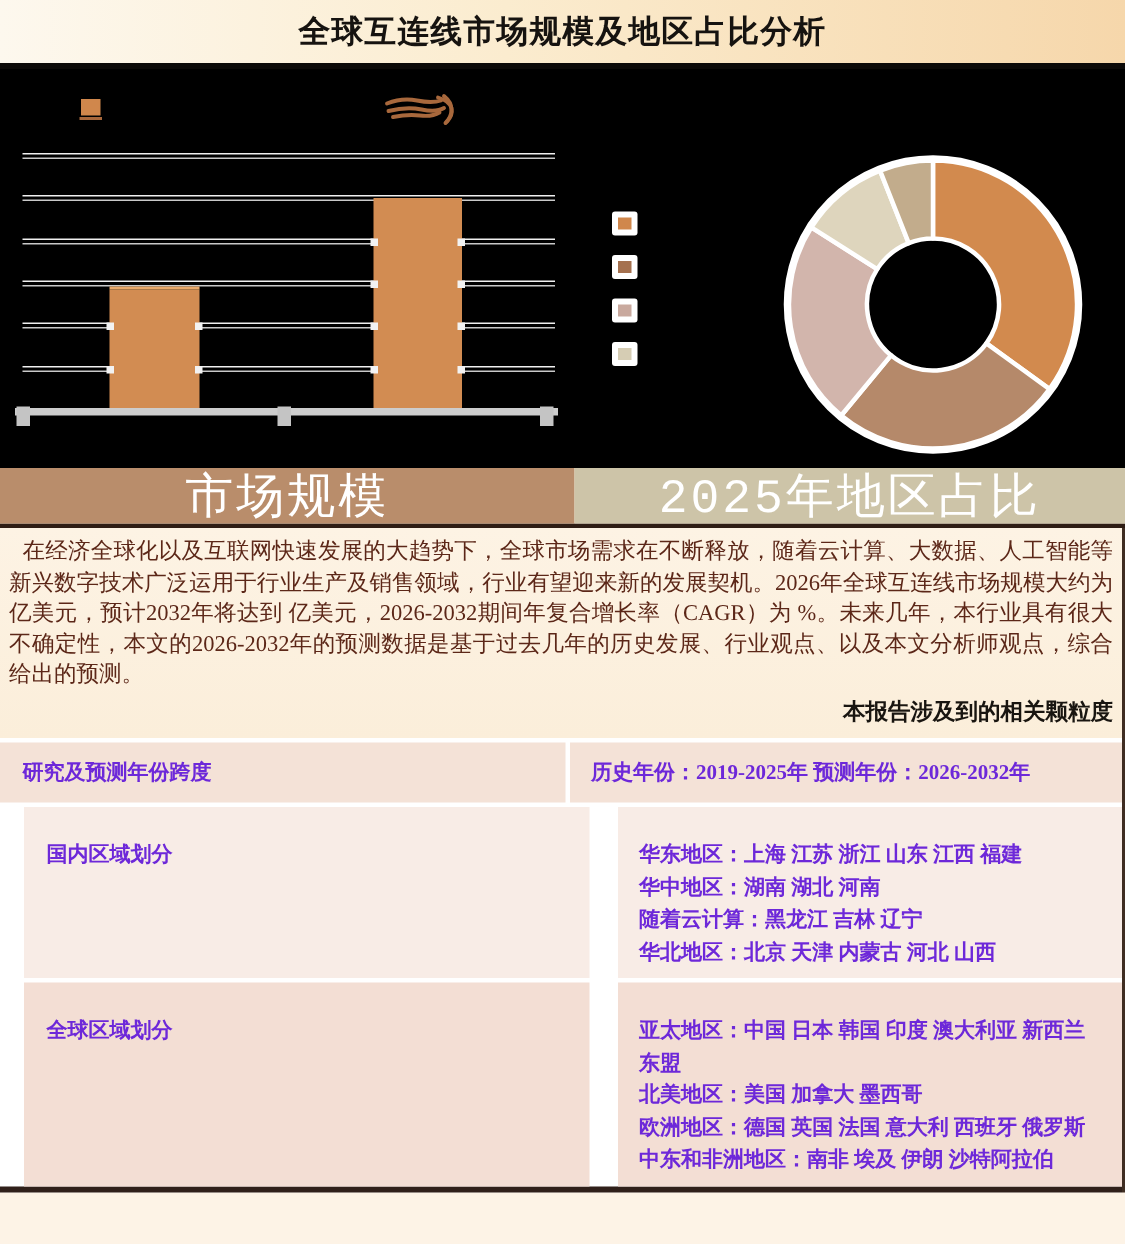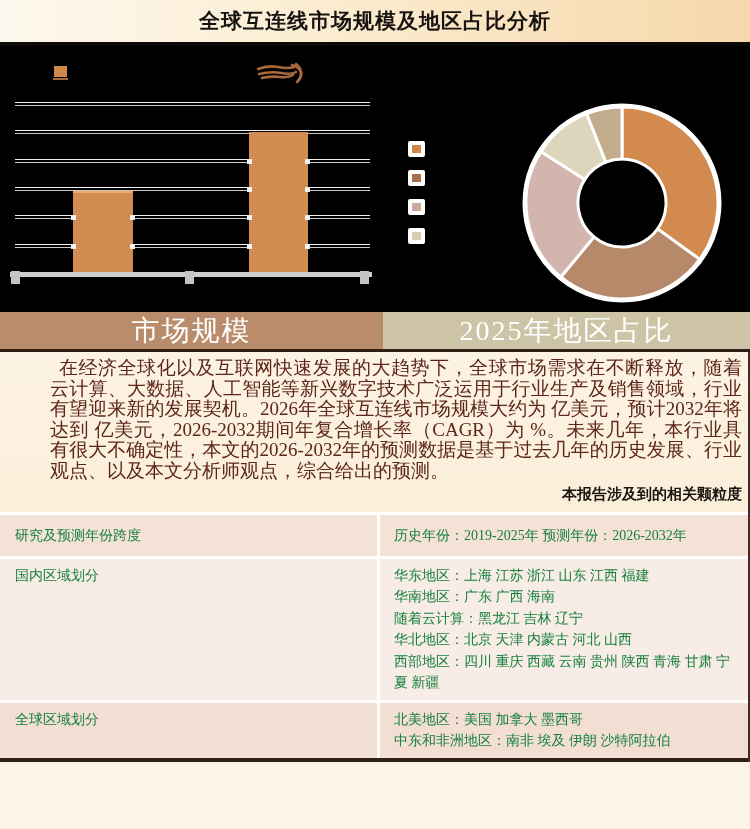--- a/index.html
+++ b/index.html
@@ -27,42 +27,42 @@
   .notch { position:absolute; width:5px; height:5px; background:#f2f2f2; }
   .bar-legend-swatch { position:absolute; width:13px; height:11px; background:#d0874c; }
   .bar-legend-underline { position:absolute; width:15px; height:2px; background:#a8683c; }
   .donut-svg { position:absolute; left:0; top:0; }
   .donut-legend-item { position:absolute; width:17px; height:16px; background:#ffffff;
     border-radius:2px; display:flex; align-items:center; justify-content:center; }
   .donut-legend-item .sw { width:9px; height:8px; }
   
   .banner-row { display:flex; height:40px; border-bottom:3px solid #2e1d14; }
   .banner { display:flex; align-items:center; justify-content:center;
-    color:#ffffff; font-size:28px; letter-spacing:2px; }
+    color:#ffffff; font-size:32px; letter-spacing:2px;font-family:Liberation Mono, monospace; }
   .banner.left  { width:383px; background:#b98d6b; }
   .banner.right { width:367px; background:#cdc4a8; }
   
   .lower { border-right:2px solid #3f2d22; }
   .intro {
     background:linear-gradient(180deg,#fdf3e4 0%,#fbeeda 100%);
     padding:6px 6px 2px 6px;
   }
   .intro p {
-    font-size:19px; line-height:20.5px; color:#5c2718;
-    text-indent:9px; text-align:justify;margin-left:44px;
+    font-size:15px; line-height:20.5px; color:#5c2718;
+    text-indent:9px; text-align:justify;
   }
   .table-title { text-align:right; font-size:15px; font-weight:bold; color:#191510; padding:4px 0 6px 0; }
   
   .grain-table { background:#ffffff; border-bottom:4px solid #30201a; }
   .t-row { display:flex; column-gap:3px; margin-bottom:3px; }
   .t-row:last-child { margin-bottom:0; }
-  .t-cell { font-size:14px; color:#15803d; line-height:21.5px; }
+  .t-cell { font-size:14px; color:#6d28d9; line-height:21.5px;font-weight:bold; }
   .t-cell.c1 { width:377px; padding:10px 6px 9px 15px; flex:none; }
   .t-cell.c2 { flex:1; padding:10px 10px 9px 14px; }
-  .t-row.multi .t-cell { padding-top:6px; padding-bottom:6px; }
+  .t-row.multi .t-cell { padding-top:22px; padding-bottom:6px;margin-left:16px; }
   .t-head .t-cell { background:#cc8650; color:#ffffff; font-weight:bold; font-size:15px;
     padding-top:8px; padding-bottom:8px; line-height:20px; }
   .t-row .t-cell { background:#f4e2d7; }
   .t-row.alt .t-cell { background:#f8ece6; }
   .t-row.dark .t-cell { background:#f3ded4; }
 </style>
 </head>
 <body>
 
 <div class="title-bar">
@@ -161,28 +161,29 @@
         <div class="t-row">
           <div class="t-cell c1">研究及预测年份跨度</div>
           <div class="t-cell c2">
             <div>历史年份：2019-2025年 预测年份：2026-2032年</div>
           </div>
         </div>
         <div class="t-row multi alt">
           <div class="t-cell c1">国内区域划分</div>
           <div class="t-cell c2">
             <div>华东地区：上海 江苏 浙江 山东 江西 福建</div>
-            <div>华南地区：广东 广西 海南</div>
+            <div>华中地区：湖南 湖北 河南</div>
             <div>随着云计算：黑龙江 吉林 辽宁</div>
             <div>华北地区：北京 天津 内蒙古 河北 山西</div>
-            <div>西部地区：四川 重庆 西藏 云南 贵州 陕西 青海 甘肃 宁夏 新疆</div>
           </div>
         </div>
         <div class="t-row multi dark">
           <div class="t-cell c1">全球区域划分</div>
           <div class="t-cell c2">
+            <div>亚太地区：中国 日本 韩国 印度 澳大利亚 新西兰 东盟</div>
             <div>北美地区：美国 加拿大 墨西哥</div>
+            <div>欧洲地区：德国 英国 法国 意大利 西班牙 俄罗斯</div>
             <div>中东和非洲地区：南非 埃及 伊朗 沙特阿拉伯</div>
           </div>
         </div>
       </div>
   </div>
 </div>
 
 </body></html>

